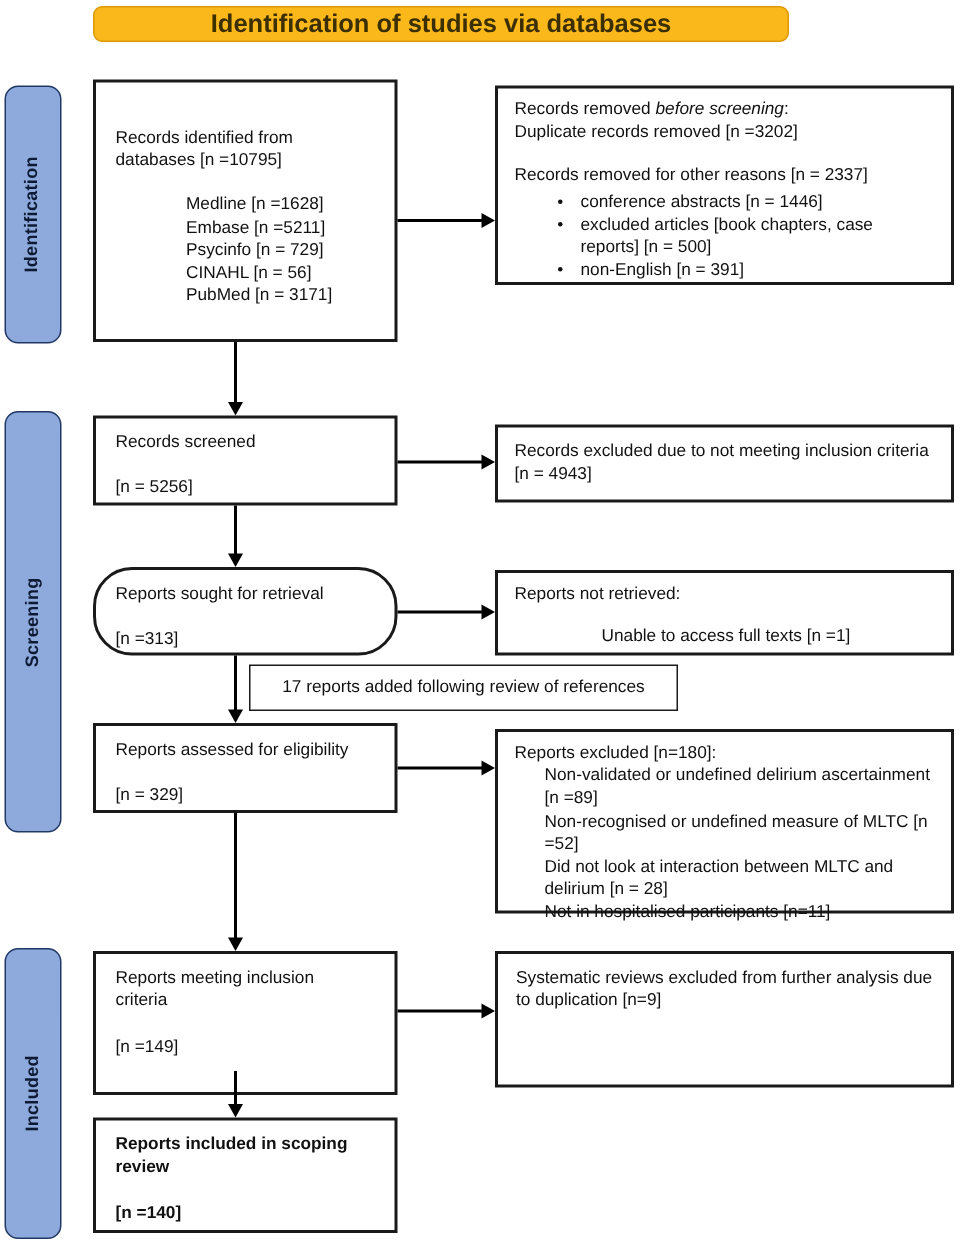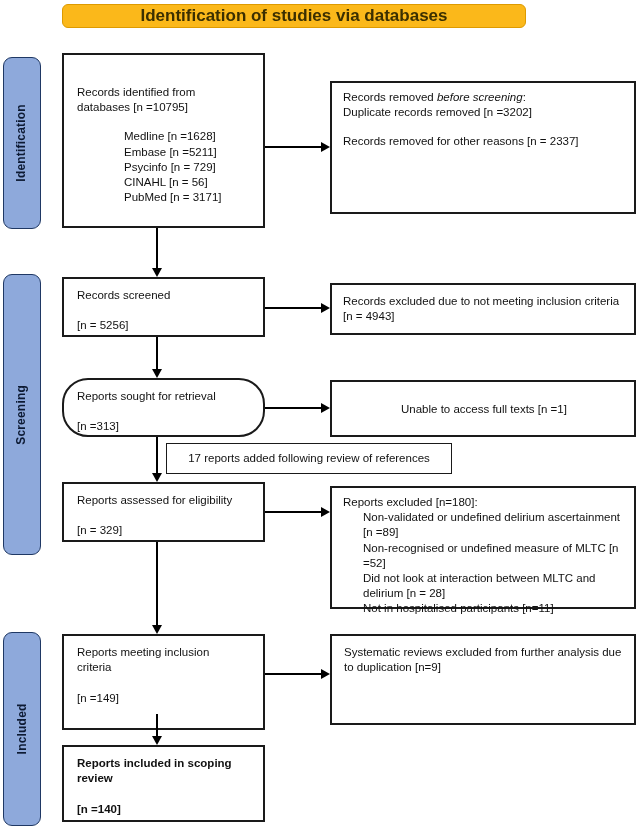--- a/index.html
+++ b/index.html
@@ -32,21 +32,21 @@
   .pre{white-space:pre-line;}
   .lbox{left:62px;width:203px;padding:9px 12px 8px 13px;}
   .rbox{left:330px;width:306px;padding:7px 10px 6px 11px;}
   .box-identified{top:53px;height:175px;padding-top:30px;}
   .src-list{margin:14px 0 0 47px;}
   .box-screened{top:277px;height:60px;}
   .box-sought{top:378px;height:59px;border-radius:26px;}
   .box-assessed{top:482px;height:60px;}
   .box-meeting{top:634px;height:96px;}
   .box-included{top:745px;height:77px;font-weight:bold;}
-  .box-removed{top:57px;height:133px;margin-top:24px;}
+  .box-removed{top:57px;height:133px;}
   .box-excl-criteria{top:283px;height:52px;padding-top:9px;}
   .box-notretrieved{top:380px;height:57px;}
   .box-reports-excl{top:486px;height:123px;}
   .box-sysrev{top:634px;height:91px;padding-top:9px;padding-left:12px;}
   .box-refs{
     left:166px;top:443px;width:286px;height:31px;border-width:1.5px;
     display:flex;align-items:center;justify-content:center;text-align:center;
   }
   .gap-top{margin-top:14px;}
   .bullets{margin:2px 0 0 0;padding-left:42px;}
@@ -129,27 +129,33 @@
   <div class="box box-refs">
     <span>17 reports added following review of references</span>
   </div>
 
   <div class="box rbox box-removed">
     <div>
       <span>Records removed </span><i>before screening</i><span>:</span>
     </div>
     <div>Duplicate records removed [n =3202]</div>
     <div class="gap-top">Records removed for other reasons [n = 2337]</div>
+    <ul class="bullets">
+      <li>conference abstracts [n = 1446]</li>
+      <li>excluded articles [book chapters, case reports] [n = 500]</li>
+      <li>non-English [n = 391]</li>
+    </ul>
   </div>
 
   <div class="box rbox box-excl-criteria">
     <div>Records excluded due to not meeting inclusion criteria [n = 4943]</div>
   </div>
 
   <div class="box rbox box-notretrieved">
+    <div>Reports not retrieved:</div>
     <div class="nr-detail">Unable to access full texts [n =1]</div>
   </div>
 
   <div class="box rbox box-reports-excl">
     <div>Reports excluded [n=180]:</div>
     <div class="re-item">Non-validated or undefined delirium ascertainment [n =89]</div>
     <div class="re-item">Non-recognised or undefined measure of MLTC [n =52]</div>
     <div class="re-item">Did not look at interaction between MLTC and delirium [n = 28]</div>
     <div class="re-item">Not in hospitalised participants [n=11]</div>
   </div>

